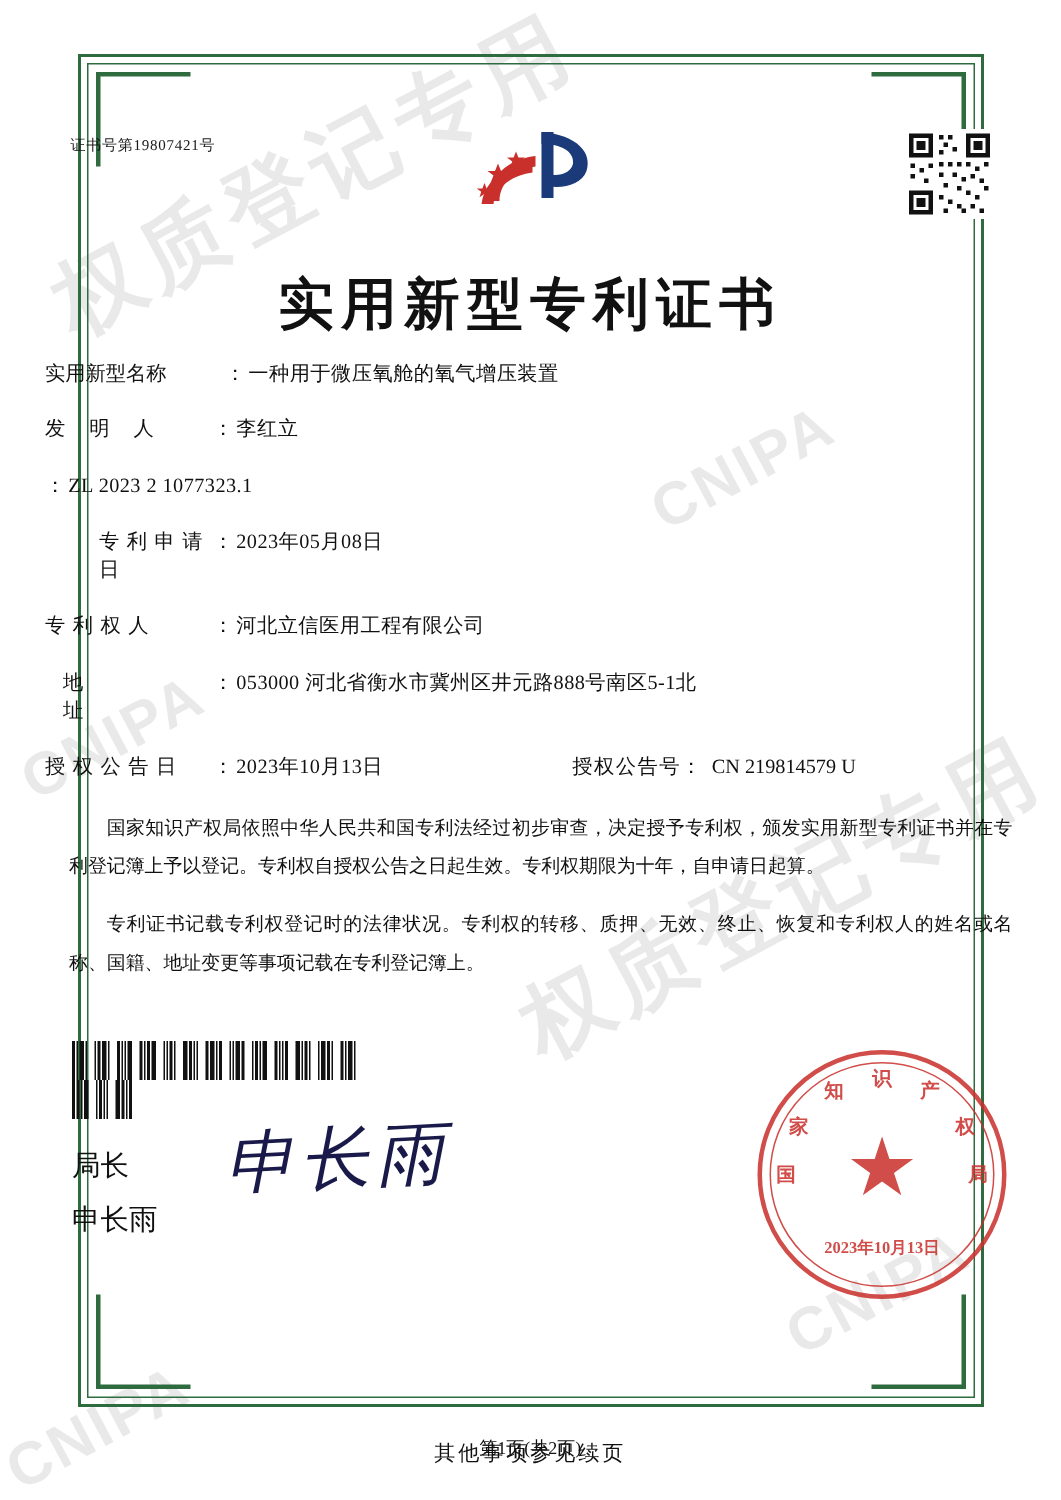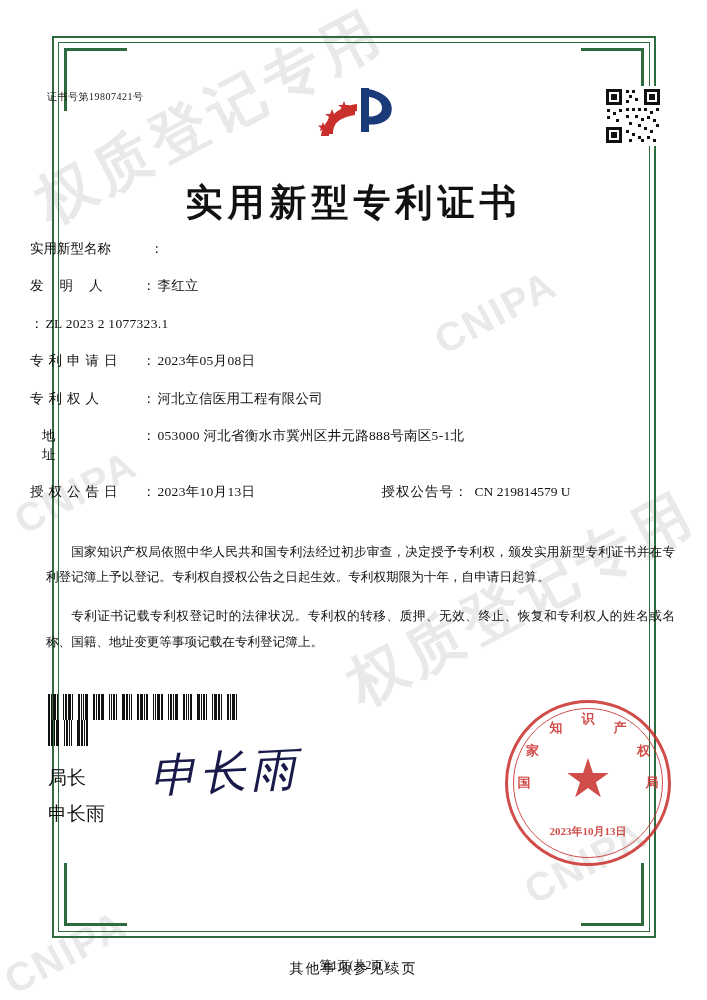--- a/index.html
+++ b/index.html
@@ -398,38 +398,39 @@
 
   <div class="title">实用新型专利证书</div>
 
   <div class="fields">
 
     <div class="field-row">
       <span class="field-label wide">
         <span>实用新型名称</span>
       </span>
       <span class="field-sep">：</span>
+      <span class="field-value">一种用于微压氧舱的氧气增压装置</span>
     </div>
 
     <div class="field-row">
       <span class="field-label">
         <span style="letter-spacing:16px;">发明人</span>
       </span>
       <span class="field-sep">：</span>
       <span class="field-value">李红立</span>
     </div>
 
     <div class="field-row">
       <span class="field-sep">：</span>
       <span class="field-value">ZL 2023 2 1077323.1</span>
     </div>
 
     <div class="field-row">
       <span class="field-label">
-        <span style="letter-spacing:5px;">专利申请日</span>
+        <span style="letter-spacing:5px;margin-left:36px;">专利申请日</span>
       </span>
       <span class="field-sep">：</span>
       <span class="field-value">2023年05月08日</span>
     </div>
 
     <div class="field-row">
       <span class="field-label">
         <span style="letter-spacing:5px;">专利权人</span>
       </span>
       <span class="field-sep">：</span>

